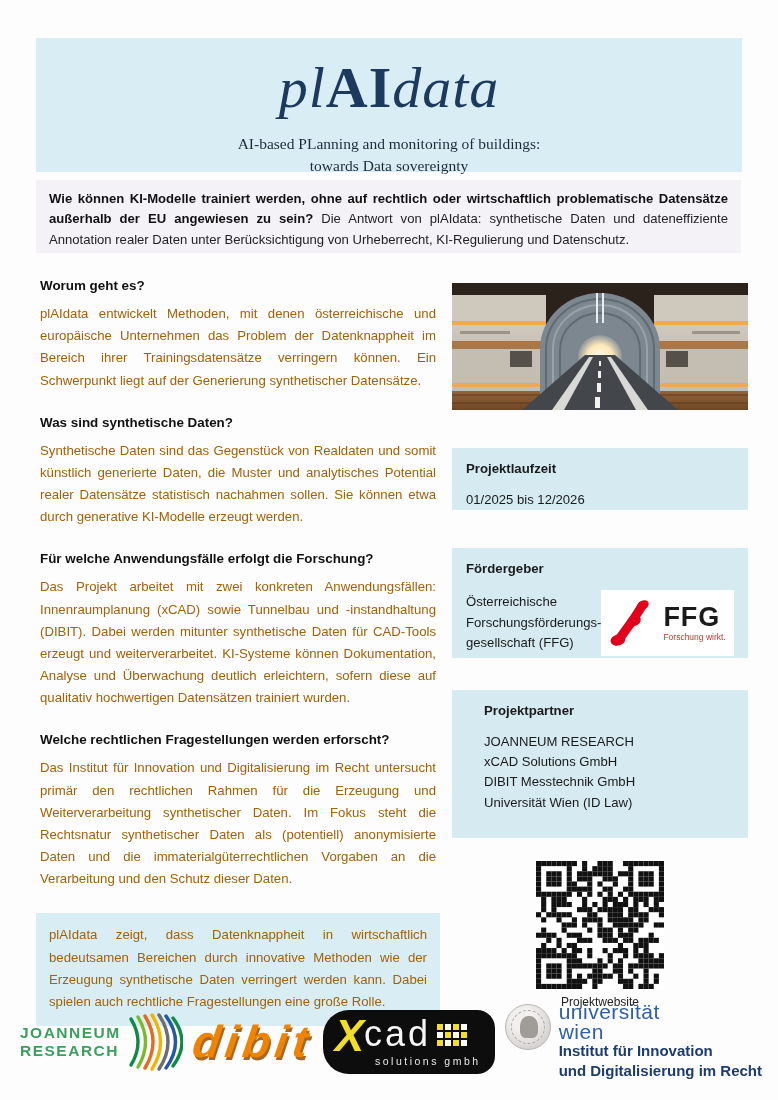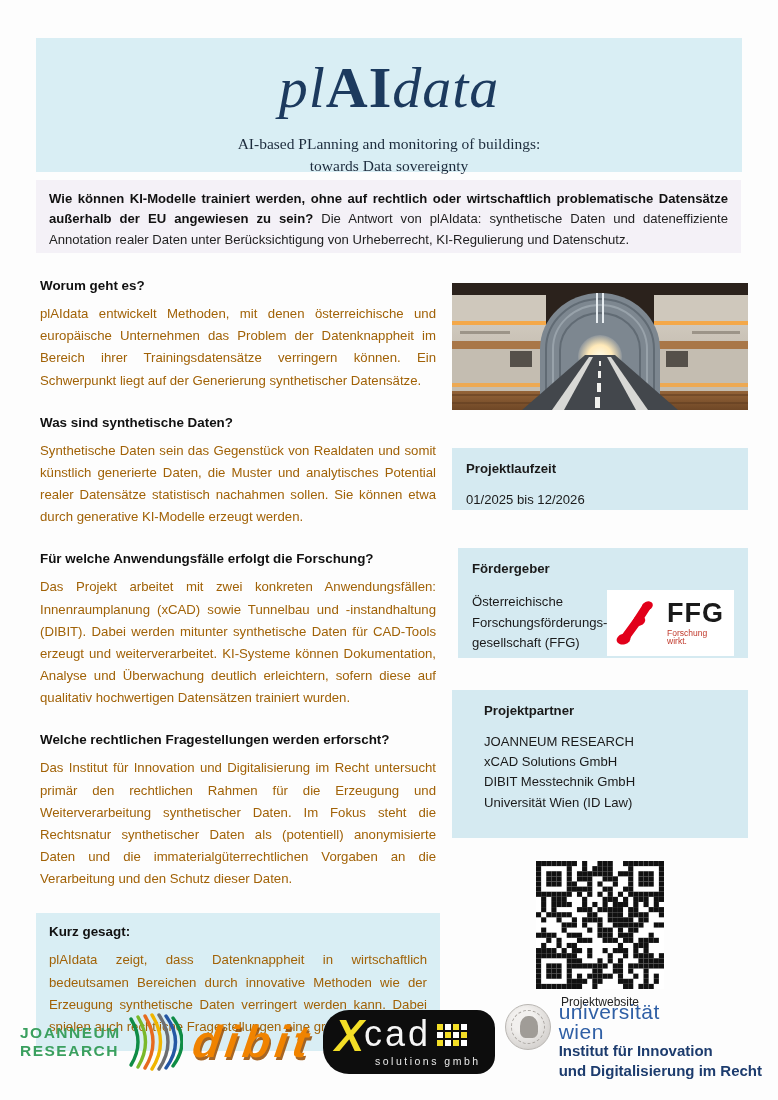--- a/index.html
+++ b/index.html
@@ -49,21 +49,21 @@
 
   
   .right-col { position:absolute; left:452px; top:283px; width:296px; }
   .hero { width:296px; height:127px; display:block; margin-bottom:38px; }
   .info-box {
     background:#d5eaf1; padding:11px 14px; margin-bottom:0;
     font-size:13.1px; line-height:1.5;
   }
   .info-box .box-heading { font-weight:bold; font-size:13.2px; margin-bottom:11px; }
   .box-laufzeit { height:62px; }
-  .box-foerder  { margin-top:38px; height:110px;margin-left:6px; }
+  .box-foerder  { margin-top:38px; height:110px; }
   .box-partner  { margin-top:32px; height:148px;padding-left:32px; }
   .foerder-row { display:flex; align-items:center; }
   .foerder-text { flex:1; line-height:1.55; }
   .ffg-logo {
     width:144px; height:66px; background:#ffffff; display:flex; align-items:center;
     padding:15px 8px; gap:6px;
   }
   .ffg-wordmark { line-height:1; }
   .ffg-name { font-size:27px; font-weight:bold; color:#1a1a1a; letter-spacing:1px; }
   .ffg-tagline { font-size:8.5px; color:#c0392b; margin-top:2px; }
@@ -130,30 +130,29 @@
     </div>
   </div>
 
   <div class="intro-box"><b>Wie können KI-Modelle trainiert werden, ohne auf rechtlich oder wirtschaftlich problematische Datensätze außerhalb der EU angewiesen zu sein?</b><span> Die Antwort von plAIdata: synthetische Daten und dateneffiziente Annotation realer Daten unter Berücksichtigung von Urheberrecht, KI-Regulierung und Datenschutz.</span></div>
 
   <div class="left-col">
     <div class="sec-heading">Worum geht es?</div>
     <div class="sec-body">plAIdata entwickelt Methoden, mit denen österreichische und europäische Unternehmen das Problem der Datenknappheit im Bereich ihrer Trainingsdatensätze verringern können. Ein Schwerpunkt liegt auf der Generierung synthetischer Datensätze.</div>
 
     <div class="sec-heading">Was sind synthetische Daten?</div>
-    <div class="sec-body">Synthetische Daten sein das Gegenstück von Realdaten und somit künstlich generierte Daten, die Muster und analytisches Potential realer Datensätze statistisch nachahmen sollen. Sie können etwa durch generative KI-Modelle erzeugt werden.</div>
+    <div class="sec-body">Synthetische Daten sind das Gegenstück von Realdaten und somit künstlich generierte Daten, die Muster und analytisches Potential realer Datensätze statistisch nachahmen sollen. Sie können etwa durch generative KI-Modelle erzeugt werden.</div>
 
     <div class="sec-heading">Für welche Anwendungsfälle erfolgt die Forschung?</div>
     <div class="sec-body">Das Projekt arbeitet mit zwei konkreten Anwendungsfällen: Innenraumplanung (xCAD) sowie Tunnelbau und -instandhaltung (DIBIT). Dabei werden mitunter synthetische Daten für CAD-Tools erzeugt und weiterverarbeitet. KI-Systeme können Dokumentation, Analyse und Überwachung deutlich erleichtern, sofern diese auf qualitativ hochwertigen Datensätzen trainiert wurden.</div>
 
     <div class="sec-heading">Welche rechtlichen Fragestellungen werden erforscht?</div>
     <div class="sec-body">Das Institut für Innovation und Digitalisierung im Recht untersucht primär den rechtlichen Rahmen für die Erzeugung und Weiterverarbeitung synthetischer Daten. Im Fokus steht die Rechtsnatur synthetischer Daten als (potentiell) anonymisierte Daten und die immaterialgüterrechtlichen Vorgaben an die Verarbeitung und den Schutz dieser Daten.</div>
 
     <div class="summary-box">
-      <div class="sec-heading">Kurz gesagt:</div>
       <div class="sec-body">plAIdata zeigt, dass Datenknappheit in wirtschaftlich bedeutsamen Bereichen durch innovative Methoden wie der Erzeugung synthetische Daten verringert werden kann. Dabei spielen auch rechtliche Fragestellungen eine große Rolle.</div>
     </div>
   </div>
 
   <div class="right-col">
 
     <svg class="hero" viewBox="0 0 296 127" aria-hidden="true">
       <defs>
         <radialGradient id="glow" cx="50%" cy="50%" r="50%">
           <stop offset="0%" stop-color="#fffbe8"></stop>

